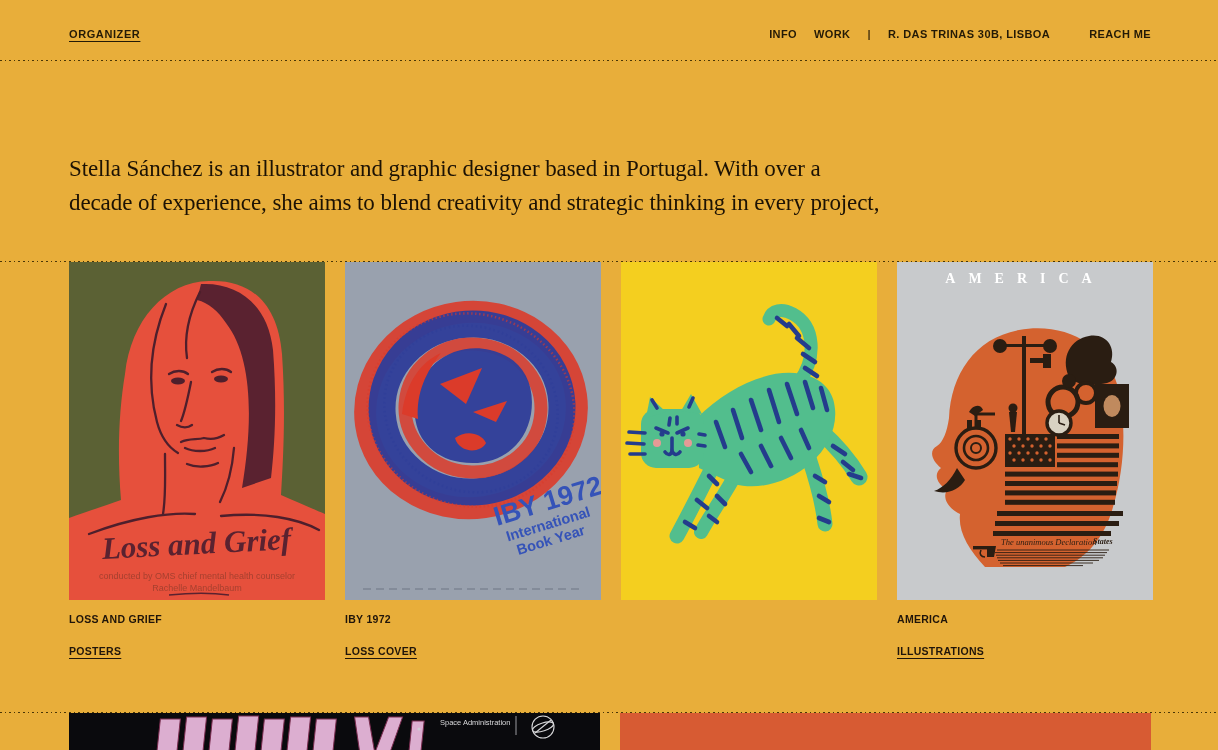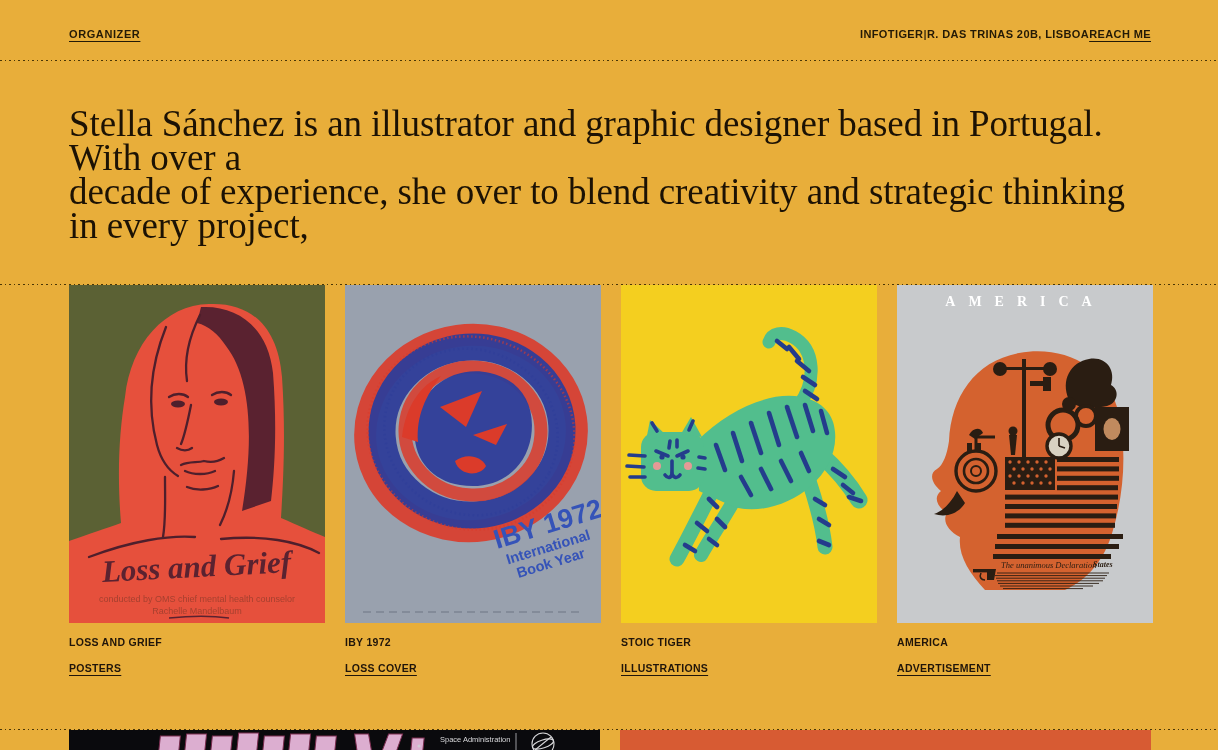--- a/index.html
+++ b/index.html
@@ -9,73 +9,73 @@
   }
   
   .header{
     height:60px;display:flex;align-items:center;justify-content:space-between;
     padding:7px 67px 0 69px;box-sizing:border-box;
   }
   .logo{
     font-size:11px;font-weight:bold;letter-spacing:.6px;
     text-decoration:underline;text-underline-offset:3px;cursor:pointer;color:#241a06;
   }
-  .nav{display:flex;align-items:center;font-size:11px;font-weight:bold;letter-spacing:.4px;}
+  .nav{display:flex;align-items:center;gap:17px;font-size:11px;font-weight:bold;letter-spacing:.4px;}
   .nav .navlink{cursor:pointer;color:#241a06;}
   .nav .sep{opacity:.85;}
-  .nav .reach{text-decoration:underline;text-underline-offset:3px;}
+  .nav .reach{margin-left:22px;text-underline-offset:3px;}
   .dotline{
     height:1px;
     background-image:repeating-linear-gradient(90deg,#4a3606 0 1.6px,rgba(0,0,0,0) 1.6px 4.6px);
   }
   
   .intro{
-    margin:46px 60px 0 69px;
+    margin:91px 60px 0 69px;
     font-family:"Liberation Serif",serif;
-    font-size:37px;line-height:34px;color:#1c1204;letter-spacing:-.1px;
+    font-size:23px;line-height:34px;color:#1c1204;letter-spacing:-.1px;
   }
   .intro .line{display:block;}
   
   .rule1{margin-top:41px;}
   .grid{display:flex;gap:20px;margin:0 67px 0 69px;}
   .card{width:256px;flex:0 0 auto;}
   .art{width:256px;height:338px;overflow:hidden;cursor:pointer;}
   .art svg{display:block;width:100%;height:100%;}
   .caption{margin-top:13px;}
   .cap-title{font-size:10.5px;font-weight:bold;letter-spacing:.3px;line-height:13px;color:#20150a;}
   .cap-link{
-    display:inline-block;margin-top:13px;font-size:10.5px;font-weight:bold;letter-spacing:.3px;
+    display:inline-block;margin-top:19px;font-size:10.5px;font-weight:bold;letter-spacing:.3px;
     line-height:13px;color:#20150a;text-decoration:underline;text-underline-offset:2.5px;cursor:pointer;
   }
   .rule2{margin-top:53px;}
   
   .row2{display:flex;gap:20px;margin:0 67px 0 69px;}
   .row2 .art2{width:531px;height:240px;overflow:hidden;cursor:pointer;flex:0 0 auto;}
   .row2 svg{display:block;width:100%;height:100%;}
 </style>
 </head>
 <body>
 
 <div class="page">
 
   <div class="header">
     <span class="logo">ORGANIZER</span>
     <div class="nav">
       <span class="navlink">INFO</span>
-      <span class="navlink">TIGER</span>
+      <span class="navlink">WORK</span>
       <span class="sep">|</span>
-      <span>R. DAS TRINAS 20B, LISBOA</span>
+      <span>R. DAS TRINAS 30B, LISBOA</span>
       <span class="navlink reach">REACH ME</span>
     </div>
   </div>
   <div class="dotline"></div>
 
   <div class="intro">
     <span class="line">Stella Sánchez is an illustrator and graphic designer based in Portugal. With over a</span>
-    <span class="line">decade of experience, she over to blend creativity and strategic thinking in every project,</span>
+    <span class="line">decade of experience, she aims to blend creativity and strategic thinking in every project,</span>
   </div>
 
   <div class="dotline rule1"></div>
 
   <div class="grid">
 
     <div class="card">
       <div class="art">
         <svg viewBox="0 0 256 338">
           <rect width="256" height="338" fill="#5B6134"></rect>
@@ -219,24 +219,20 @@
               <path d="M212,184 L224,192"></path>
                 <path d="M222,200 L232,208"></path>
               <path d="M194,214 L204,220"></path>
                 <path d="M198,234 L208,240"></path>
               <path d="M228,212 L240,216"></path>
                 <path d="M198,256 L208,260"></path>
             </g>
           </g>
         </svg>
       </div>
-      <div class="caption">
-        <div class="cap-title">STOIC TIGER</div>
-        <span class="cap-link">ILLUSTRATIONS</span>
-      </div>
     </div>
 
     <div class="card">
       <div class="art">
         <svg viewBox="0 0 256 338">
           <rect width="256" height="338" fill="#C8CACC"></rect>
           <text x="128" y="21" text-anchor="middle" font-family="Liberation Serif, serif" font-weight="bold" font-size="14" letter-spacing="13" fill="#FFFFFF">AMERICA</text>
 
           <path fill="#D4622F" d="M88,305 C72,288 61,270 63,252 C51,246 45,236 50,228 C40,222 36,212 44,206 C34,198 32,188 40,184 C46,180 50,170 52,156 C54,112 78,76 122,68 C168,60 208,82 220,122 C230,158 228,205 216,245 C208,275 190,295 168,305 Z"></path>
           <g fill="#2A1D12">
@@ -325,21 +321,21 @@
             <line x1="99" y1="293.2" x2="208" y2="293.2"></line>
               <line x1="100" y1="295.8" x2="206" y2="295.8"></line>
             <line x1="101" y1="298.4" x2="202" y2="298.4"></line>
               <line x1="103" y1="301" x2="196" y2="301"></line>
             <line x1="106" y1="303.6" x2="186" y2="303.6"></line>
           </g>
         </svg>
       </div>
       <div class="caption">
         <div class="cap-title">AMERICA</div>
-        <span class="cap-link">ADVERTISEMENT</span>
+        <span class="cap-link">ILLUSTRATIONS</span>
       </div>
     </div>
   </div>
 
   <div class="dotline rule2"></div>
 
   <div class="row2">
     <div class="art2">
       <svg viewBox="0 0 531 240">
         <rect width="531" height="240" fill="#0A0A0D"></rect>

